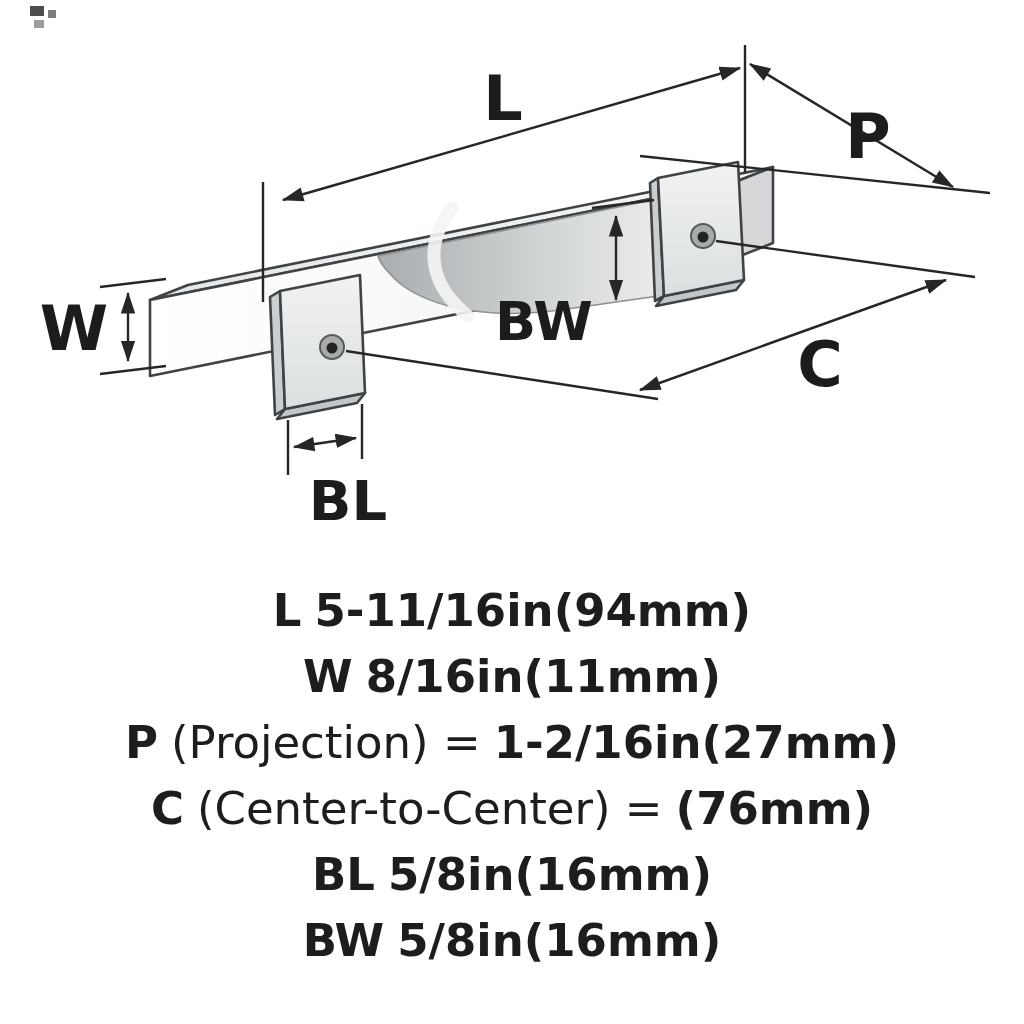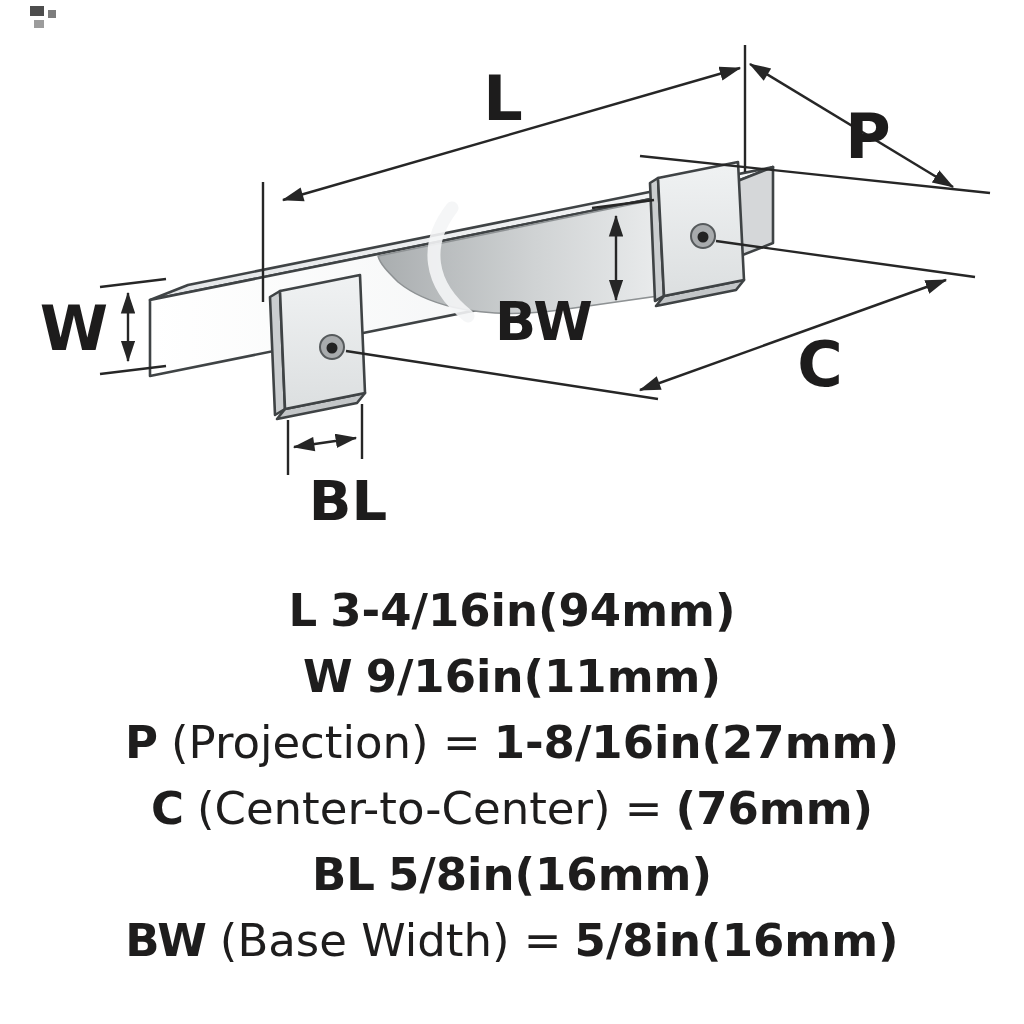--- a/index.html
+++ b/index.html
@@ -120,50 +120,49 @@
     <text class="dim-label" x="74" y="350" font-size="62" text-anchor="middle">W</text>
     <text class="dim-label" x="544" y="340" font-size="54" text-anchor="middle">BW</text>
     <text class="dim-label" x="820" y="386" font-size="62" text-anchor="middle">C</text>
     <text class="dim-label" x="348" y="520" font-size="56" text-anchor="middle">BL</text>
   </svg>
 
   <div class="legend">
 
     <div class="legend-row">
       <span class="lg-key">L</span>
-      <span class="lg-value">3-4/16in</span>
+      <span class="lg-value">5-11/16in</span>
       <span class="lg-metric">(94mm)</span>
     </div>
 
     <div class="legend-row">
       <span class="lg-key">W</span>
-      <span class="lg-value">9/16in</span>
+      <span class="lg-value">8/16in</span>
       <span class="lg-metric">(11mm)</span>
     </div>
 
     <div class="legend-row">
       <span class="lg-key">P</span>
       <span class="lg-name">(Projection) =</span>
-      <span class="lg-value">1-8/16in</span>
+      <span class="lg-value">1-2/16in</span>
       <span class="lg-metric">(27mm)</span>
     </div>
 
     <div class="legend-row">
       <span class="lg-key">C</span>
       <span class="lg-name">(Center-to-Center) =</span>
       <span class="lg-metric">(76mm)</span>
     </div>
 
     <div class="legend-row">
       <span class="lg-key">BL</span>
       <span class="lg-value">5/8in</span>
       <span class="lg-metric">(16mm)</span>
     </div>
 
     <div class="legend-row">
       <span class="lg-key">BW</span>
-      <span class="lg-name">(Base Width) =</span>
       <span class="lg-value">5/8in</span>
       <span class="lg-metric">(16mm)</span>
     </div>
 
   </div>
 </div>
 
 </body></html>

